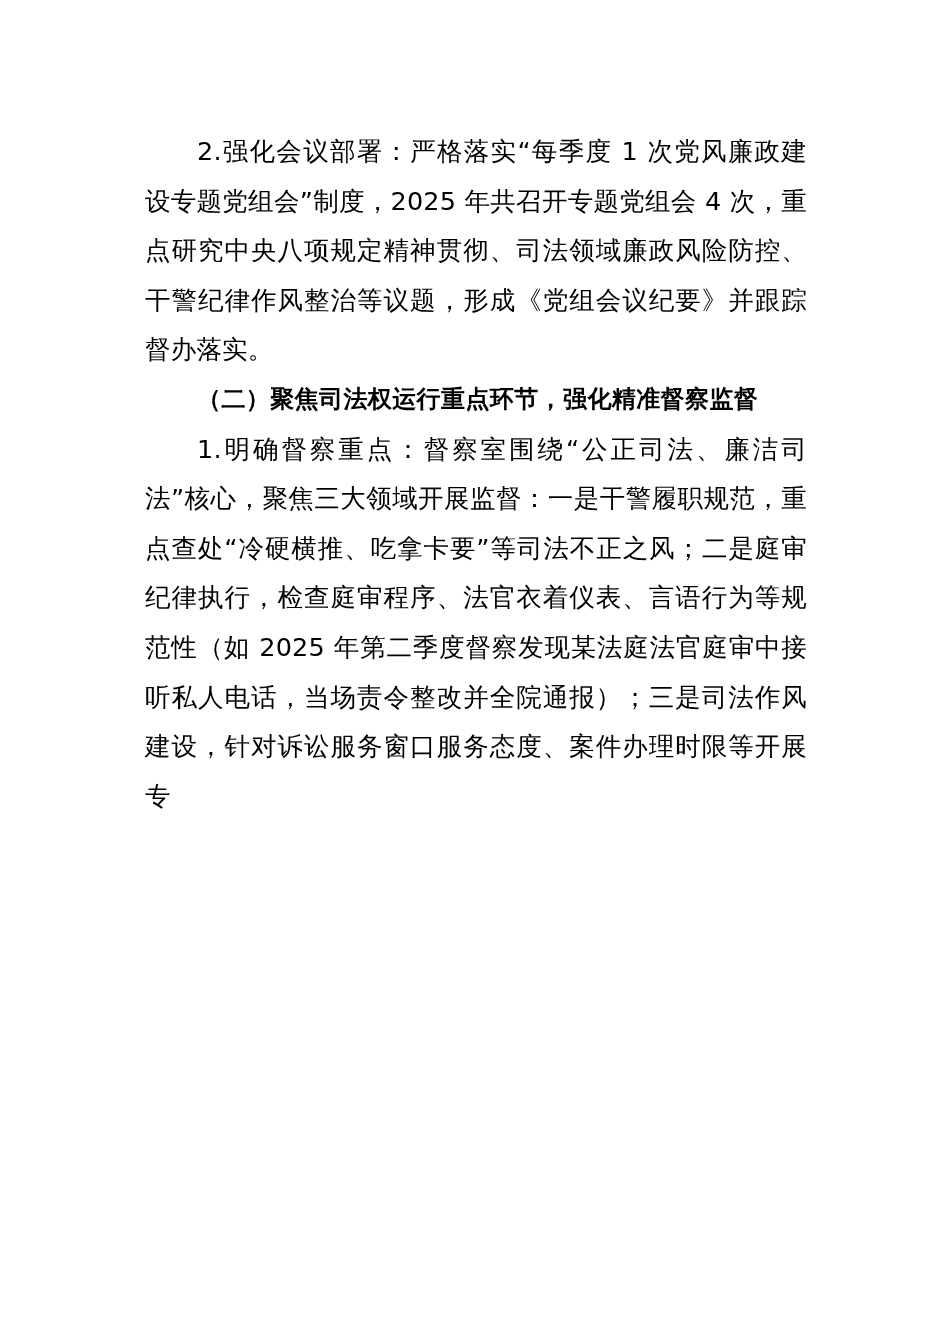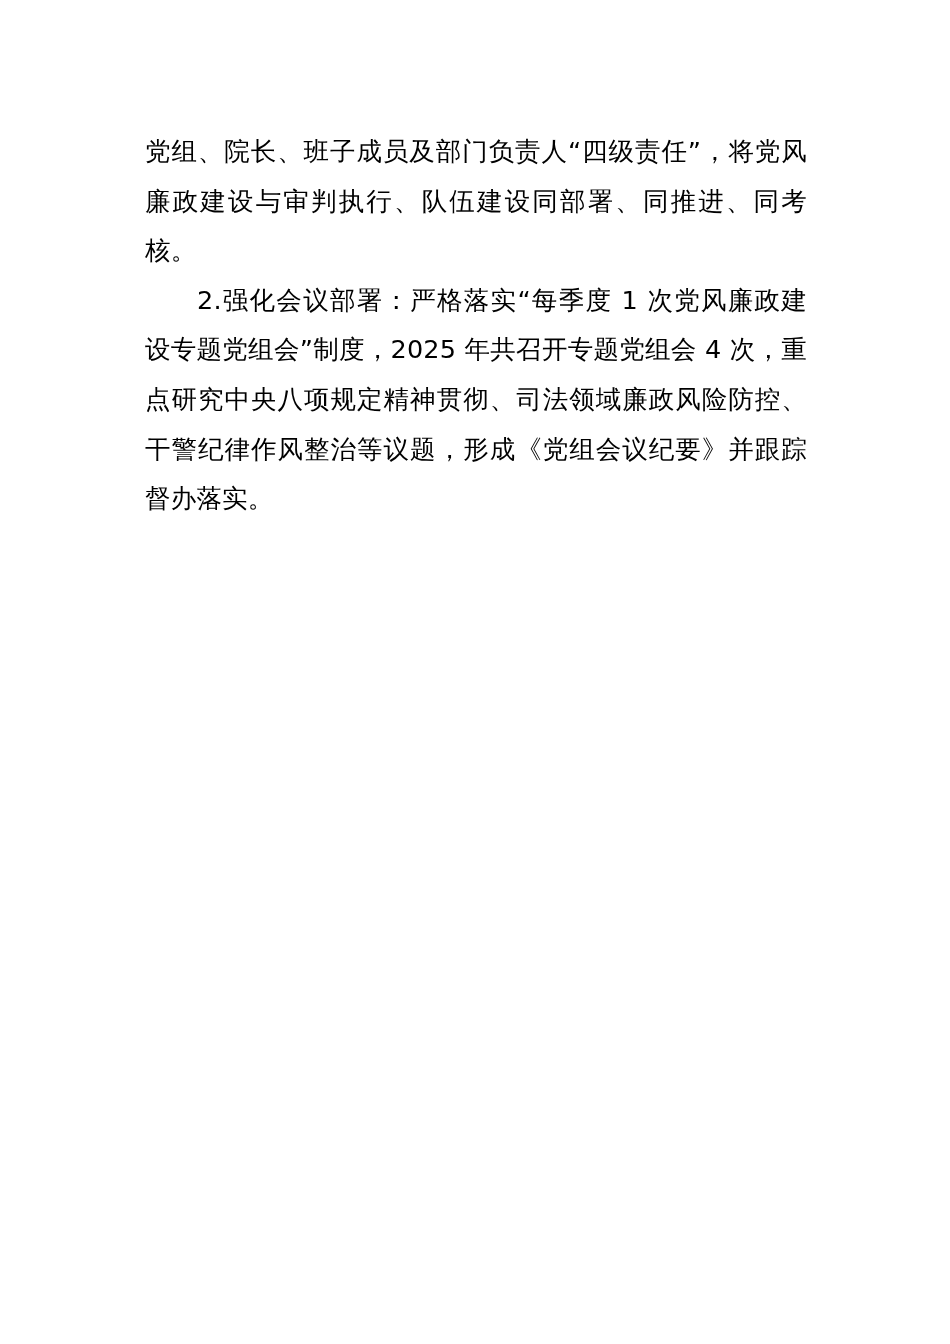--- a/index.html
+++ b/index.html
@@ -40,15 +40,16 @@
       font-weight: bold;
       text-indent: 52px;
       letter-spacing: 0.4px;
       white-space: nowrap;
     }
   </style>
 </head>
 <body>
 
 <div class="page">
-  <p class="para">党组、院长、班子成员及部门负责人“四级责任”，将党风廉政建设与审判执行、队伍建设同部署、同推进、同考核。</p>
   <p class="para indent">2.强化会议部署：严格落实“每季度 1 次党风廉政建设专题党组会”制度，2025 年共召开专题党组会 4 次，重点研究中央八项规定精神贯彻、司法领域廉政风险防控、干警纪律作风整治等议题，形成《党组会议纪要》并跟踪督办落实。</p>
+  <p class="heading">（二）聚焦司法权运行重点环节，强化精准督察监督</p>
+  <p class="para indent">1.明确督察重点：督察室围绕“公正司法、廉洁司法”核心，聚焦三大领域开展监督：一是干警履职规范，重点查处“冷硬横推、吃拿卡要”等司法不正之风；二是庭审纪律执行，检查庭审程序、法官衣着仪表、言语行为等规范性（如 2025 年第二季度督察发现某法庭法官庭审中接听私人电话，当场责令整改并全院通报）；三是司法作风建设，针对诉讼服务窗口服务态度、案件办理时限等开展专</p>
 </div>
 
 </body></html>

